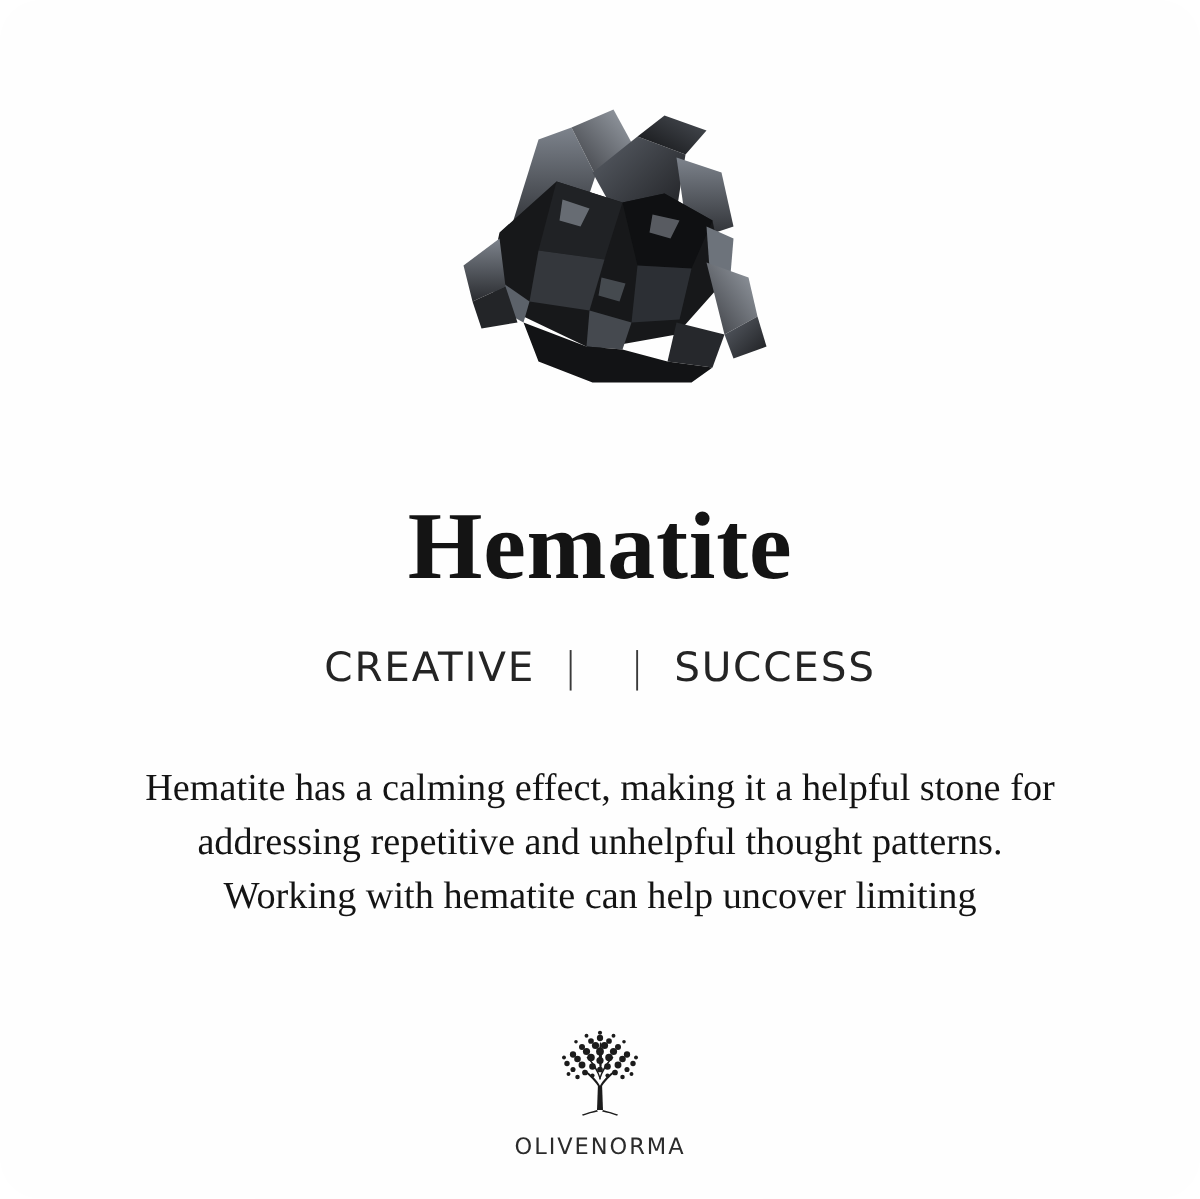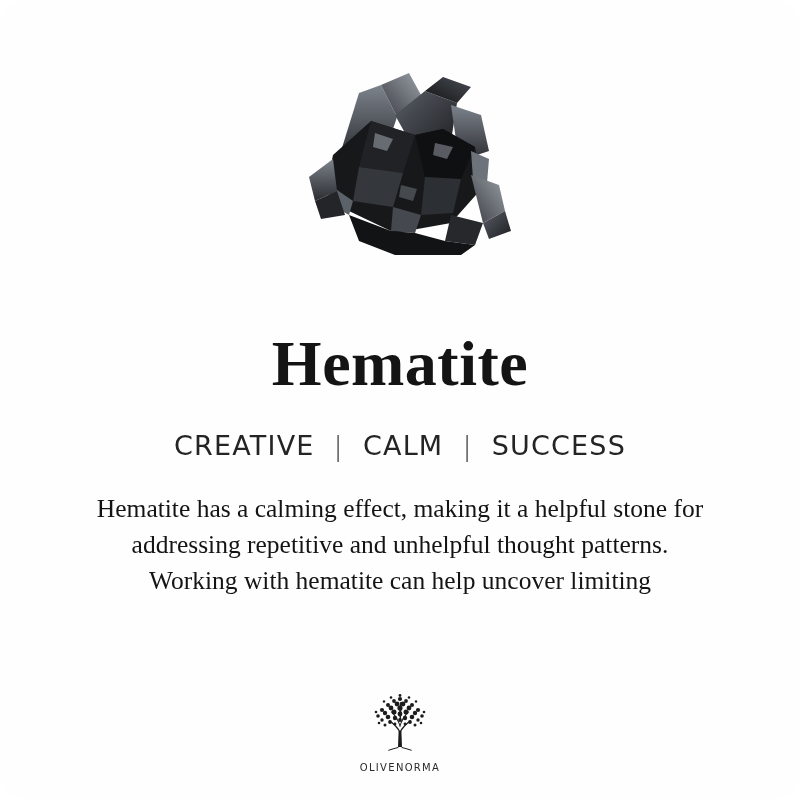--- a/index.html
+++ b/index.html
@@ -66,21 +66,21 @@
   }
   .kw { padding: 0 2px; }
   .kw-sep {
     padding: 0 17px;
     color: #3a3a3a;
     font-weight: 300;
   }
 
   
   .description {
-    margin-top: 30px;
+    margin-top: 46px;
     width: 730px;
     text-align: center;
     font-family: "Liberation Serif", serif;
     font-size: 25.5px;
     line-height: 1.42;
     color: #141414;
   }
   .description .line { display: block; }
 
   
@@ -96,21 +96,21 @@
   .tree-mark {
     width: 74px;
     height: 74px;
     display: flex;
     align-items: center;
     justify-content: center;
   }
   .brand {
     margin-top: 2px;
     font-family: "DejaVu Sans", sans-serif;
-    font-size: 10px;
+    font-size: 15px;
     letter-spacing: 1.3px;
     color: #2b2b2b;
   }
 </style>
 </head>
 <body>
 
 <div class="card">
 
   <div class="stone-wrap">
@@ -165,21 +165,20 @@
         <polygon points="126,130 142,134 138,146 124,142" fill="#5a5f66" opacity="0.7"></polygon>
       </svg>
     </div>
   </div>
 
   <div class="title">Hematite</div>
 
   <div class="keywords">
     <span class="kw">CREATIVE</span>
     <span class="kw-sep">|</span>
-    <span class="kw">CALM</span>
     <span class="kw-sep">|</span>
     <span class="kw">SUCCESS</span>
   </div>
 
   <div class="description">
     <span class="line">Hematite has a calming effect, making it a helpful stone for</span>
     <span class="line">addressing repetitive and unhelpful thought patterns.</span>
     <span class="line">Working with hematite can help uncover limiting</span>
   </div>
 

